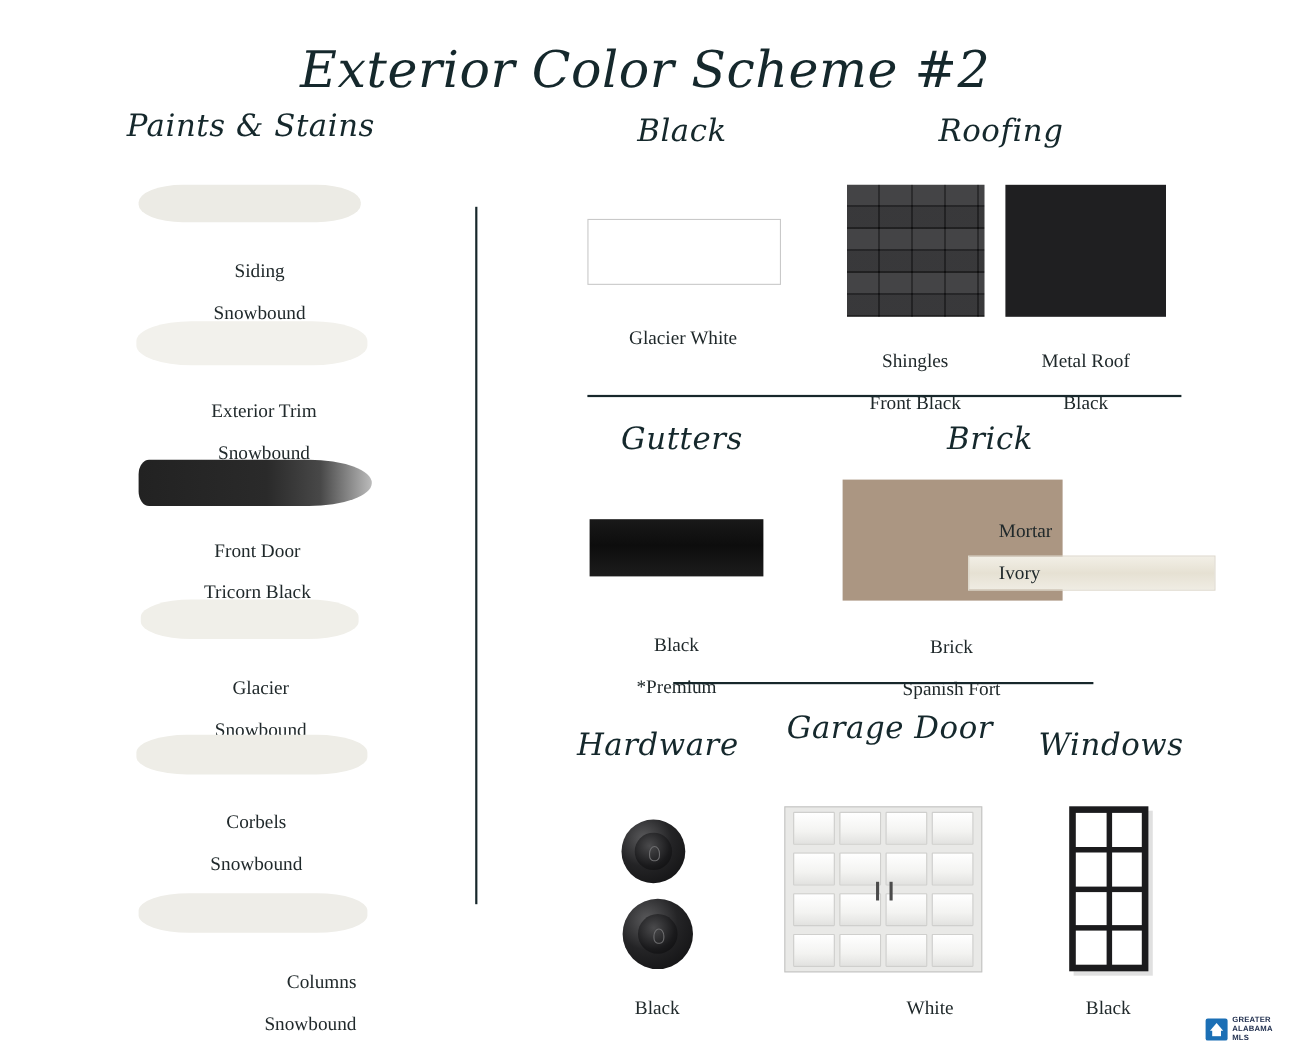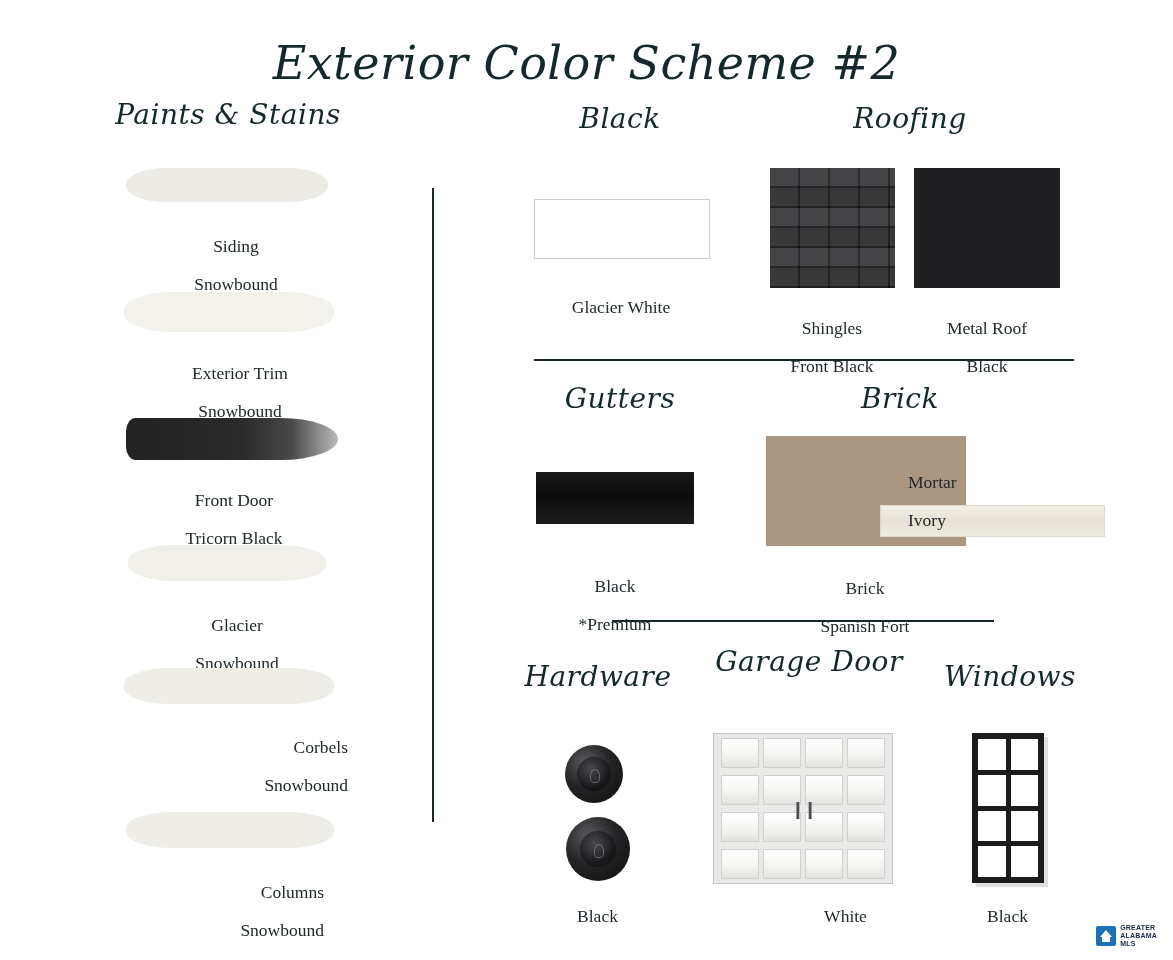--- a/index.html
+++ b/index.html
@@ -224,21 +224,21 @@
   <span>Tricorn Black</span>
 </div>
 
 <div class="abs" style="left:128px; top:545px; width:198px; height:36px; background:#f0efe9; border-radius:46px/16px;"></div>
 <div class="abs label" style="left:122px; top:597px; width:230px;">
   <span>Glacier</span><br>
   <span>Snowbound</span>
 </div>
 
 <div class="abs" style="left:124px; top:668px; width:210px; height:36px; background:#eeede7; border-radius:46px/16px;"></div>
-<div class="abs label" style="left:118px; top:719px; width:230px;text-align:right;">
+<div class="abs label" style="left:118px; top:719px; width:230px;">
   <span>Corbels</span><br>
   <span>Snowbound</span>
 </div>
 
 <div class="abs" style="left:126px; top:812px; width:208px; height:36px; background:#eeede8; border-radius:46px/16px;"></div>
 <div class="abs label" style="left:94px; top:864px; width:230px;text-align:right;">
   <span>Columns</span><br>
   <span>Snowbound</span>
 </div>
 

